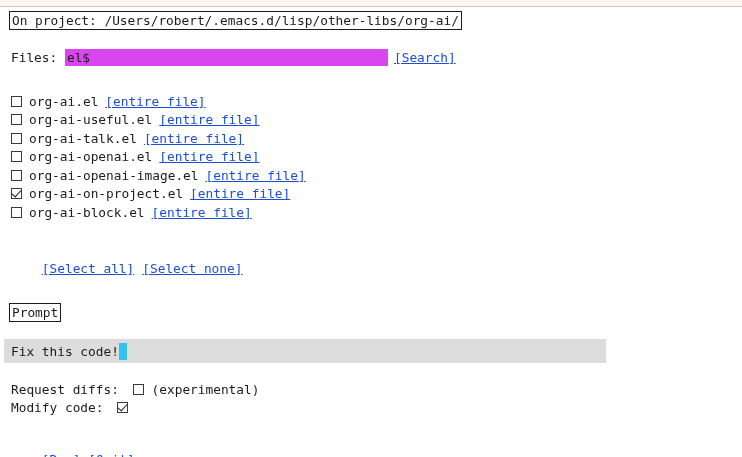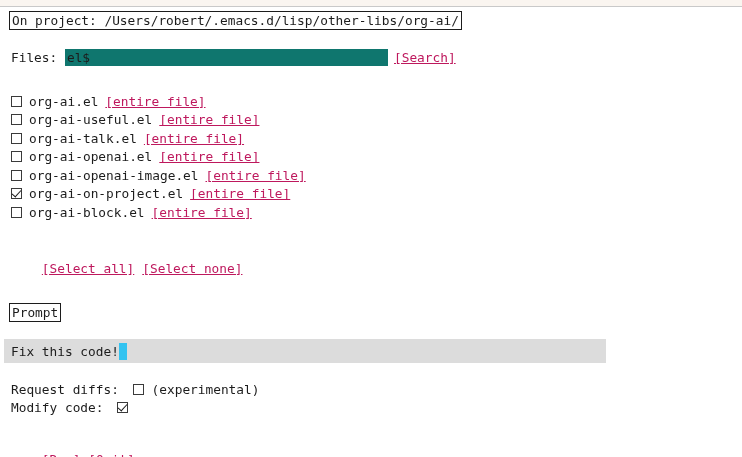--- a/index.html
+++ b/index.html
@@ -71,38 +71,38 @@
     left: 11px;
     top: 42px;
     display: flex;
     align-items: center;
     white-space: pre;
   }
   .files-label { white-space: pre; text-align: right; }
   .files-field {
     width: 323px;
     height: 17px;
-    background: #0f766e;
+    background: #d946ef;
     padding: 0 2px;
     box-sizing: border-box;
     display: flex;
     align-items: center;
     white-space: pre;
     line-height: 17px;
   }
   .search-link-wrap {
     position: absolute;
     left: 394px;
     top: 42px;
     line-height: 18px;
   }
 
   
   .wlink {
-    color: #be185d;
+    color: #1d4ed8;
     text-decoration: underline;
     white-space: pre;
     cursor: pointer;
   }
 
   
   .file-list {
     position: absolute;
     left: 11px;
     top: 85px;

